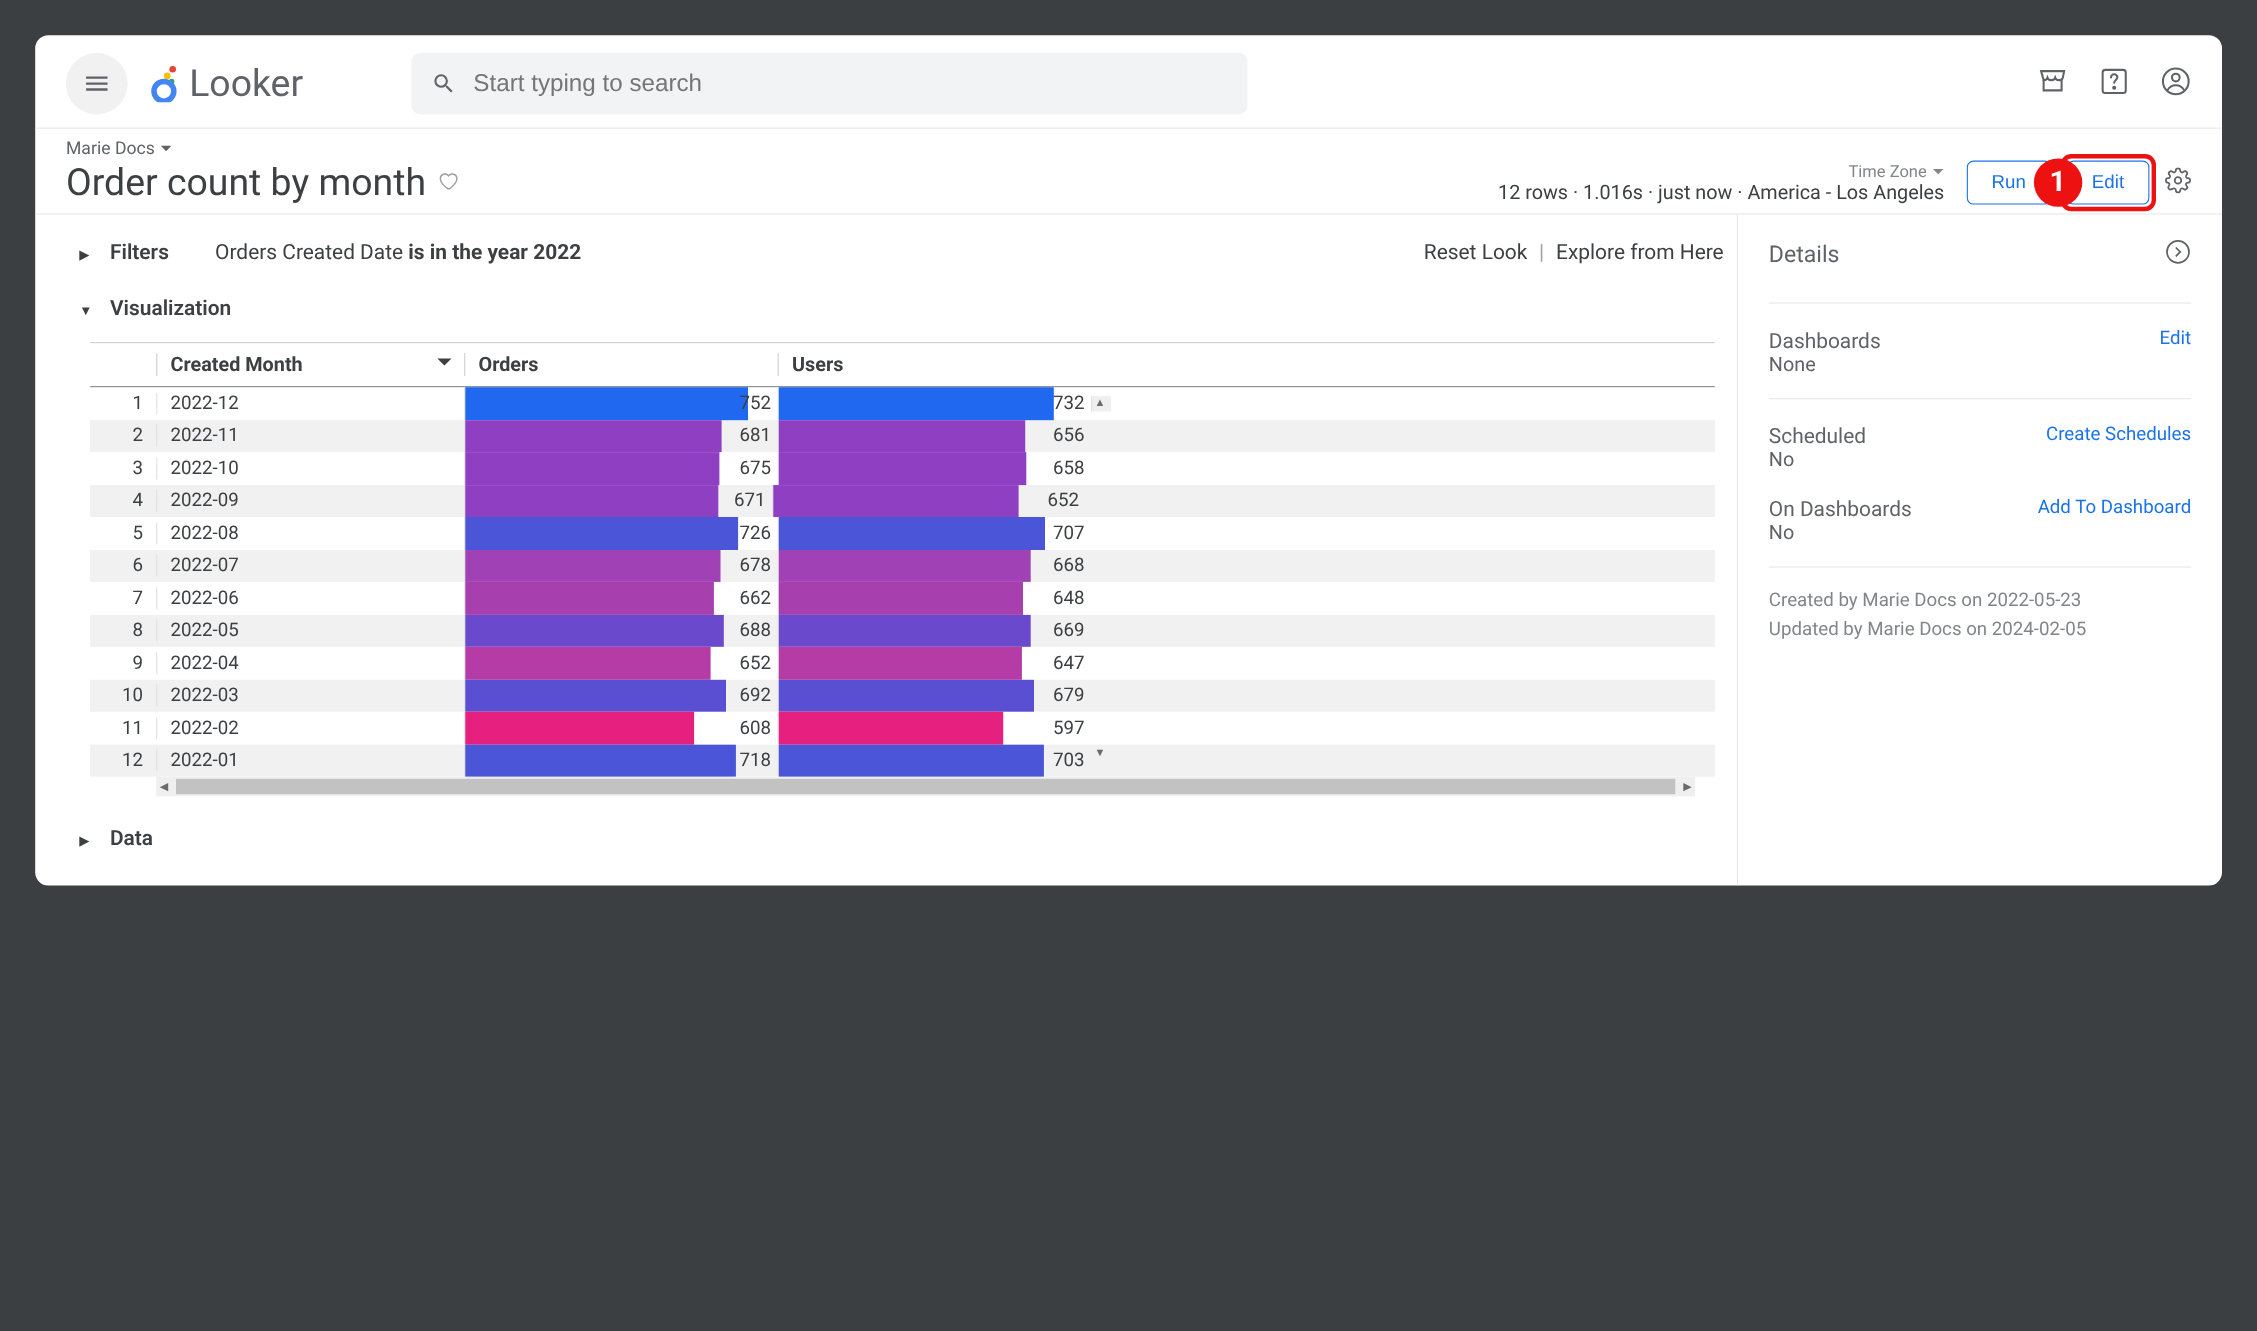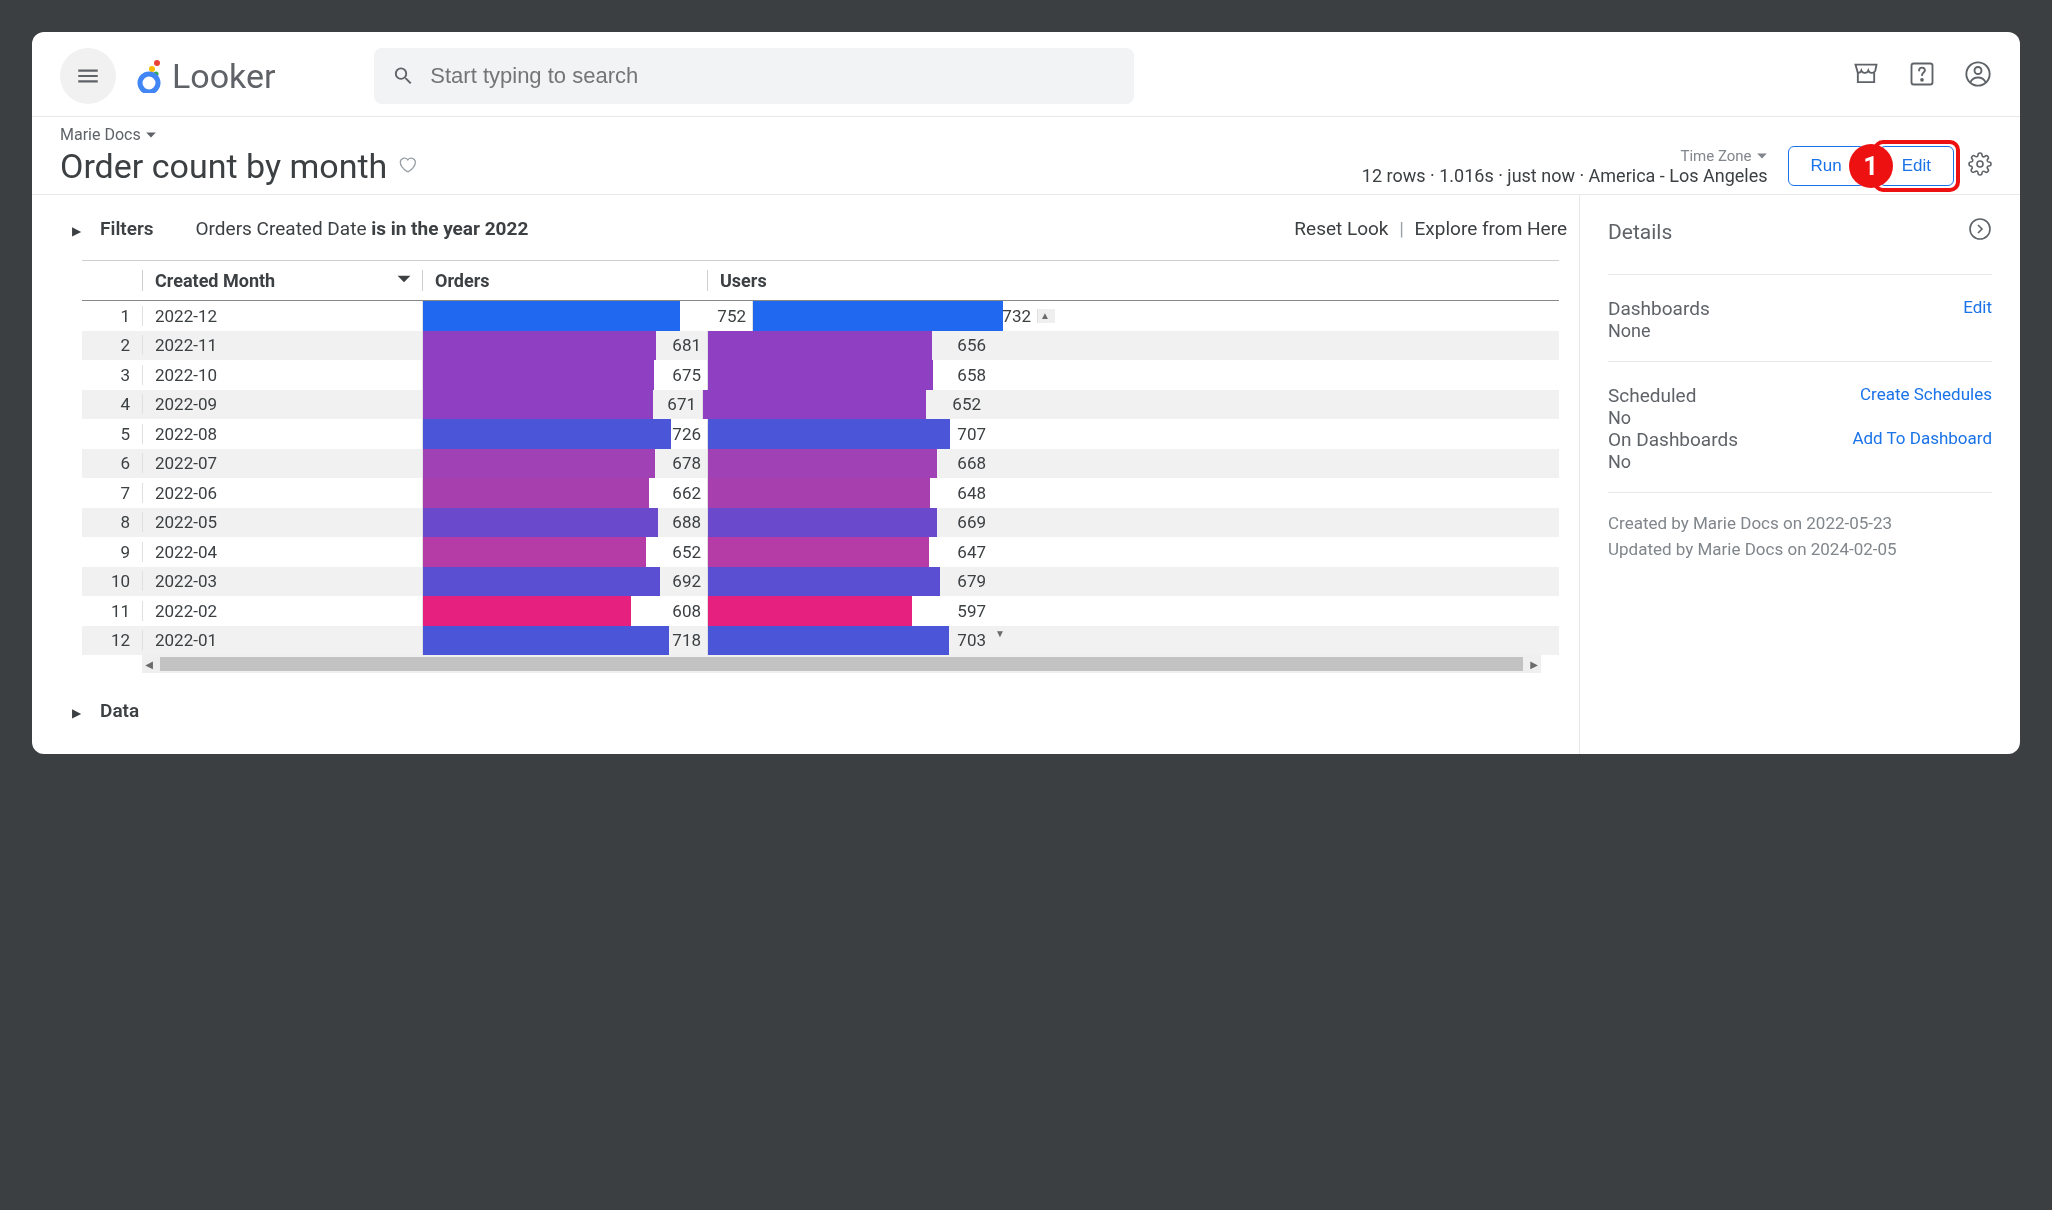--- a/index.html
+++ b/index.html
@@ -186,40 +186,44 @@
         <span class="filters-desc">
           <span>Orders Created Date </span><span class="bold">is in the year 2022</span>
         </span>
         <span class="filters-actions">
           <span>Reset Look</span>
           <span class="sep">|</span>
           <span>Explore from Here</span>
         </span>
       </div>
 
+      <div class="section-row" style="margin-top:18px;">
+        <span class="caret down"></span>
+        <span class="lbl">Visualization</span>
+      </div>
 
       <div class="viz-wrap">
         <div class="viz-table">
           <div class="thead">
             <div class="col-idx"></div>
             <div class="col-month" style="justify-content:space-between;padding-right:10px;">
               <span>Created Month</span>
               <span class="sort"><svg viewBox="0 0 10 10">
                     <path d="M1 3l4 4 4-4z"></path>
                   </svg></span>
             </div>
             <div class="col-orders"><span>Orders</span></div>
             <div class="col-users"><span>Users</span></div>
             <div class="col-sb"></div>
           </div>
           <div id="tbody">
               <div class="trow">
                 <div class="col-idx">1</div>
                 <div class="col-month">2022-12</div>
-                <div class="barcell" style="width: 330px;">
+                <div class="barcell" style="width: 285px;">
                   <div class="bar" style="width: 257px; background: rgb(32, 104, 240);"></div>
                   <span class="barlabel">752</span>
                 </div>
                 <div class="barcell" style="width: 285px;">
                   <div class="bar" style="width: 250px; background: rgb(32, 104, 240);"></div>
                   <span class="barlabel">732</span>
                 </div>
                 <div class="sbcell">
                   <div class="sbarrow">▲</div>
                 </div>
@@ -405,21 +409,21 @@
         </div>
       </div>
       <div class="side-section">
         <div class="side-row">
           <div>
             <div class="side-label">Scheduled</div>
             <div class="side-val">No</div>
           </div>
           <span class="side-link">Create Schedules</span>
         </div>
-        <div class="side-row" style="">
+        <div class="side-row" style="margin-top:22px;">
           <div>
             <div class="side-label">On Dashboards</div>
             <div class="side-val">No</div>
           </div>
           <span class="side-link">Add To Dashboard</span>
         </div>
       </div>
       <div class="side-meta">
         <div>Created by Marie Docs on 2022-05-23</div>
         <div>Updated by Marie Docs on 2024-02-05</div>

